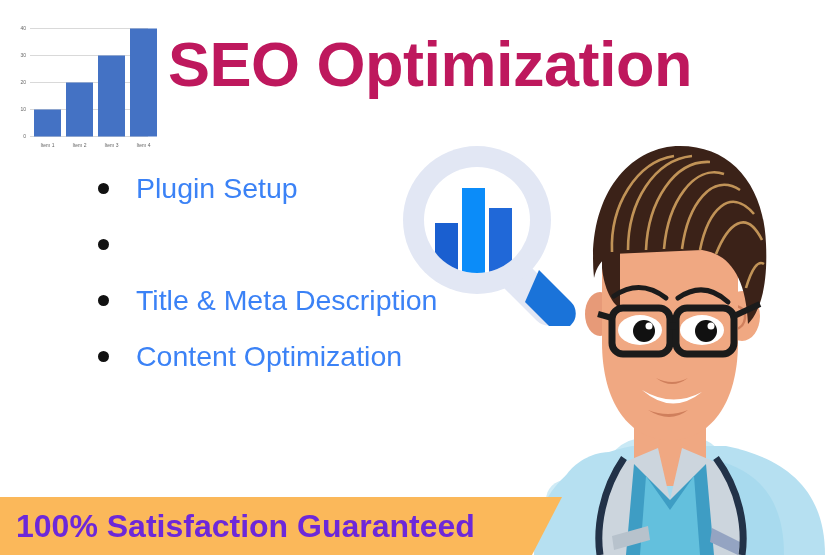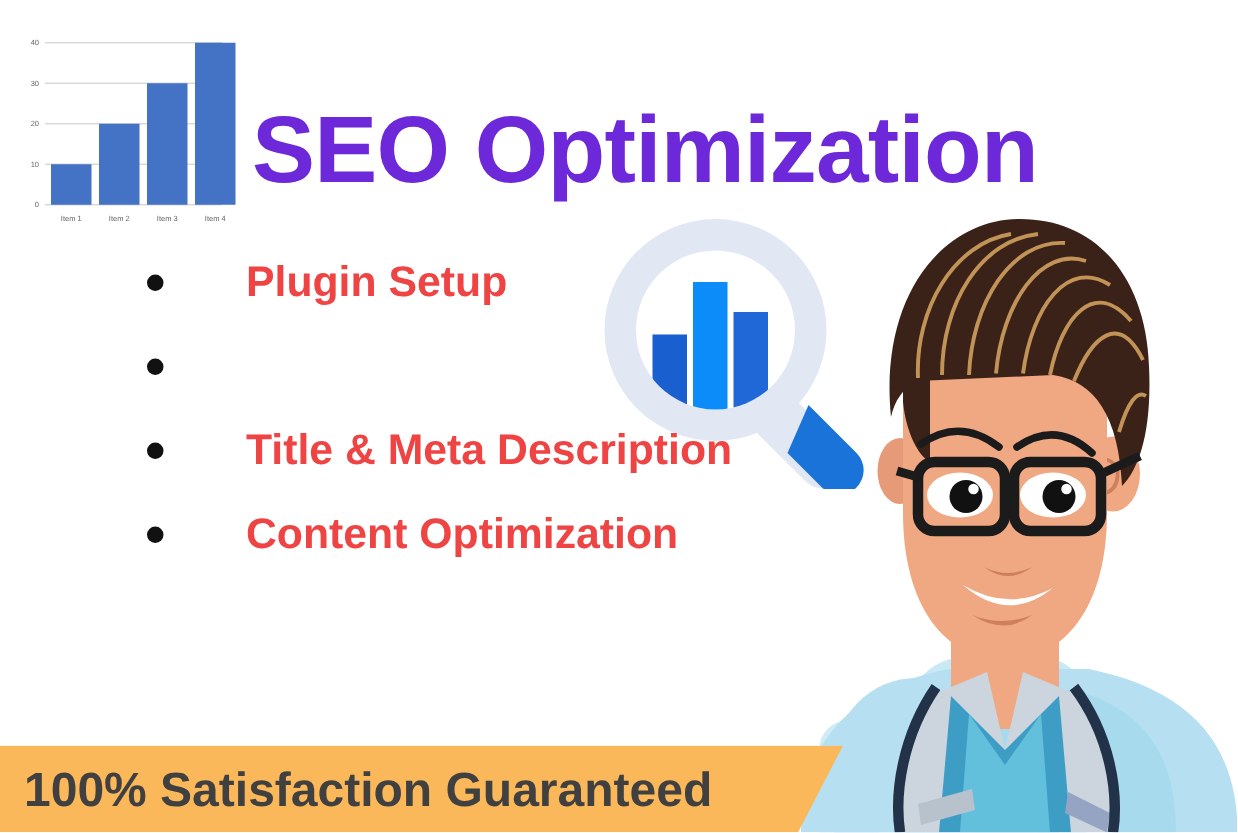--- a/index.html
+++ b/index.html
@@ -61,24 +61,23 @@
   .mini-chart svg { display: block; }
 
   
   .headline {
     position: absolute;
     left: 168px;
     top: 33px;
     font-size: 63px;
     font-weight: bold;
     letter-spacing: -0.5px;
-    color: #6d28d9;
+    color: #be185d;
     white-space: nowrap;
     line-height: 1;
-    margin-top: 36px;
   }
 
   
   .bullets {
     position: absolute;
     left: 98px;
     top: 160px;
     margin: 0;
     padding: 0;
     list-style: none;
@@ -92,25 +91,24 @@
   .bullet-dot {
     width: 11px;
     height: 11px;
     border-radius: 50%;
     background: #111111;
     margin-right: 27px;
     flex: 0 0 auto;
   }
   .bullet-text {
     font-size: 28.5px;
-    font-weight: bold;
-    color: #ef4444;
+    font-weight: normal;
+    color: #3b82f6;
     white-space: nowrap;
     line-height: 1;
-    margin-left: 28px;
   }
 
   
   .magnifier {
     position: absolute;
     left: 398px;
     top: 146px;
     width: 190px;
     height: 180px;
     z-index: 2;
@@ -136,21 +134,21 @@
     background: #fbb85a;
     clip-path: polygon(0 0, 562px 0, 532px 58px, 0 58px);
     z-index: 8;
   }
   .banner-text {
     position: absolute;
     left: 16px;
     bottom: 10px;
     font-size: 32px;
     font-weight: bold;
-    color: #404040;
+    color: #6d28d9;
     white-space: nowrap;
     line-height: 1.15;
     z-index: 9;
   }
 </style>
 </head>
 <body>
 
 <div id="poster">
 

